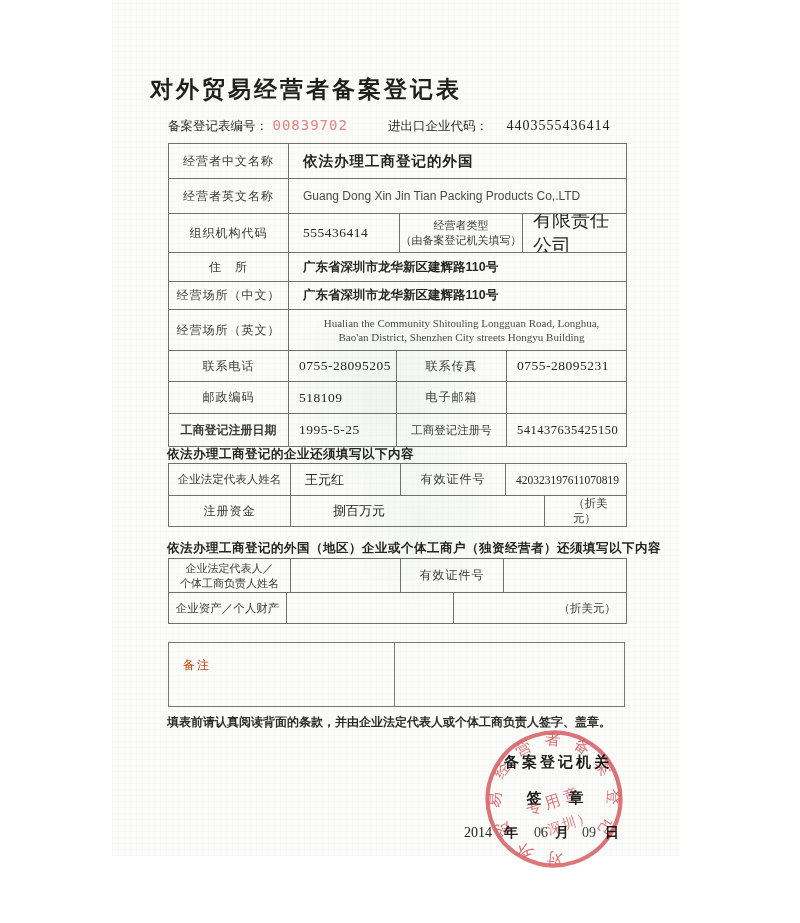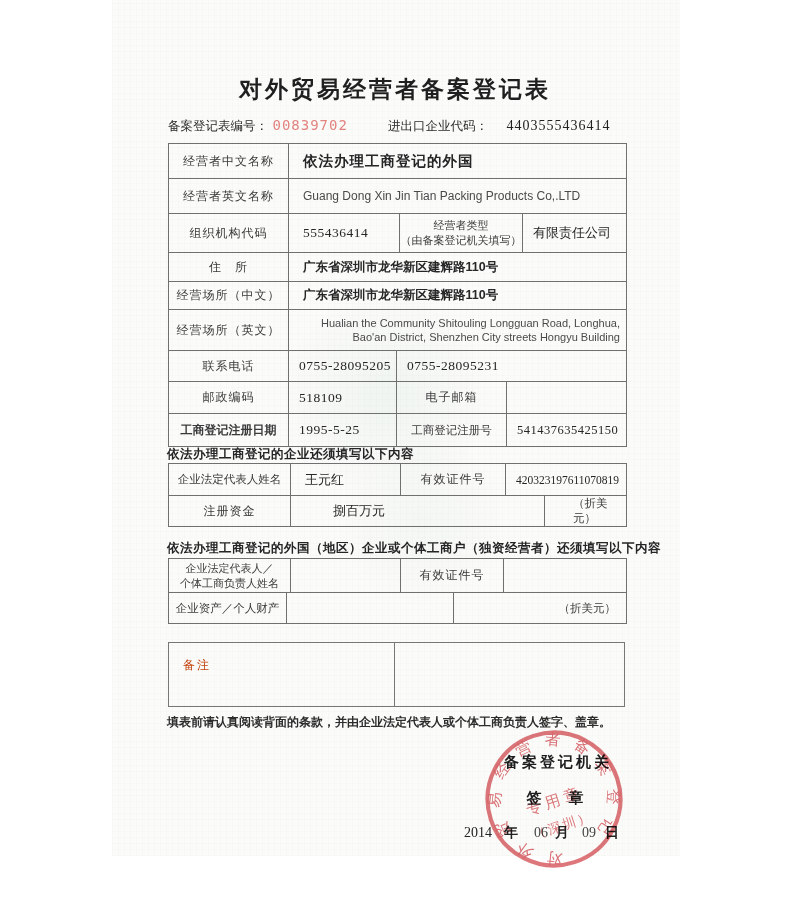--- a/index.html
+++ b/index.html
@@ -5,33 +5,33 @@
   html,body{margin:0;padding:0;background:#ffffff;}
   body{font-family:"Liberation Sans", sans-serif; color:#2e2e2e;}
   .screen{position:relative;width:800px;height:923px;background:#ffffff;overflow:hidden;}
   .paper{position:absolute;left:112px;top:0;width:568px;height:856px;background-color:#fbfbf9;
     background-image:
       radial-gradient(circle 150px at 275px 395px, rgba(140,190,165,0.10), transparent 70%),
       radial-gradient(circle 120px at 310px 520px, rgba(140,190,165,0.07), transparent 70%),
       repeating-linear-gradient(0deg, rgba(190,190,185,0.05) 0 1px, transparent 1px 6px),
       repeating-linear-gradient(90deg, rgba(190,190,185,0.05) 0 1px, transparent 1px 6px);}
   .abs{position:absolute;}
-  .title{left:150px;top:74px;width:490px;text-align:center;font-size:23px;font-weight:bold;letter-spacing:3px;color:#1f1f1f;}
+  .title{left:150px;top:74px;width:490px;text-align:left;font-size:23px;font-weight:bold;letter-spacing:3px;color:#1f1f1f;}
   .meta-label{font-size:12.5px;font-weight:normal;color:#2b2b2b;}
   .serial{font-family:"DejaVu Sans Mono", monospace;font-size:14px;letter-spacing:1px;color:#e2837f;}
   .code-val{font-family:"Liberation Serif", serif;font-size:14px;letter-spacing:1px;color:#222;}
   .tbl{position:absolute;border:1px solid #707070;background:transparent;}
   .trow{display:grid;border-bottom:1px solid #707070;}
   .trow:last-child{border-bottom:none;}
   .c{display:flex;align-items:center;border-right:1px solid #707070;box-sizing:border-box;overflow:hidden;}
   .c:last-child{border-right:none;}
   .lbl{justify-content:center;text-align:center;font-size:12px;color:#3a3a3a;letter-spacing:1px;}
   .lbl2{flex-direction:column;justify-content:center;text-align:center;font-size:11px;line-height:1.35;color:#3a3a3a;}
   .val{padding-left:14px;font-size:13px;color:#262626;}
-  .val2{padding-left:10px;font-size:13px;color:#262626;}
+  .val2{padding-left:10px;font-size:19px;color:#262626;}
   .cn-name{font-family:"Liberation Serif", serif;font-weight:bold;font-size:14.5px;letter-spacing:1px;}
   .num{font-family:"Liberation Serif", serif;font-size:13.5px;letter-spacing:0.5px;}
   .num-sm{font-family:"Liberation Serif", serif;font-size:11.5px;}
   .en{font-size:11px;color:#4a4a4a;line-height:1.3;padding:3px 6px 3px 14px;}
   .note-cell{justify-content:flex-end;padding-right:10px;font-size:11.5px;color:#3a3a3a;}
   .cols-2{grid-template-columns:120px 1fr;}
   .cols-4a{grid-template-columns:120px 111px 123px 1fr;}
   .cols-4b{grid-template-columns:120px 108px 110px 1fr;}
   .cols-3a{grid-template-columns:122px 226px 1fr;}
   .cols-3b{grid-template-columns:118px 167px 1fr;}
@@ -88,28 +88,29 @@
     <div class="trow cols-2" style="height:28px;">
       <div class="c lbl">住　所</div>
       <div class="c val" style="font-weight:bold;font-size:12.5px;">广东省深圳市龙华新区建辉路110号</div>
     </div>
     <div class="trow cols-2" style="height:27px;">
       <div class="c lbl">经营场所（中文）</div>
       <div class="c val" style="font-weight:bold;font-size:12.5px;">广东省深圳市龙华新区建辉路110号</div>
     </div>
     <div class="trow cols-2" style="height:40px;">
       <div class="c lbl">经营场所（英文）</div>
-      <div class="c en" style="flex-direction:column;align-items:flex-end;justify-content:center;">
+      <div class="c en" style="flex-direction:column;align-items:center;justify-content:center;font-family:Liberation Serif, serif;">
         <span>Hualian the Community Shitouling Longguan Road, Longhua,</span>
         <span>Bao'an District, Shenzhen City streets Hongyu Building</span>
       </div>
     </div>
     <div class="trow cols-4b" style="height:30px;">
       <div class="c lbl">联系电话</div>
       <div class="c val num" style="padding-left:10px;">0755-28095205</div>
+      <div class="c lbl">联系传真</div>
       <div class="c val2 num">0755-28095231</div>
     </div>
     <div class="trow cols-4b" style="height:31px;">
       <div class="c lbl">邮政编码</div>
       <div class="c val num" style="padding-left:10px;">518109</div>
       <div class="c lbl">电子邮箱</div>
       <div class="c val2 num"></div>
     </div>
     <div class="trow cols-4b" style="height:32px;">
       <div class="c lbl" style="letter-spacing:0;font-weight:bold;">工商登记注册日期</div>

